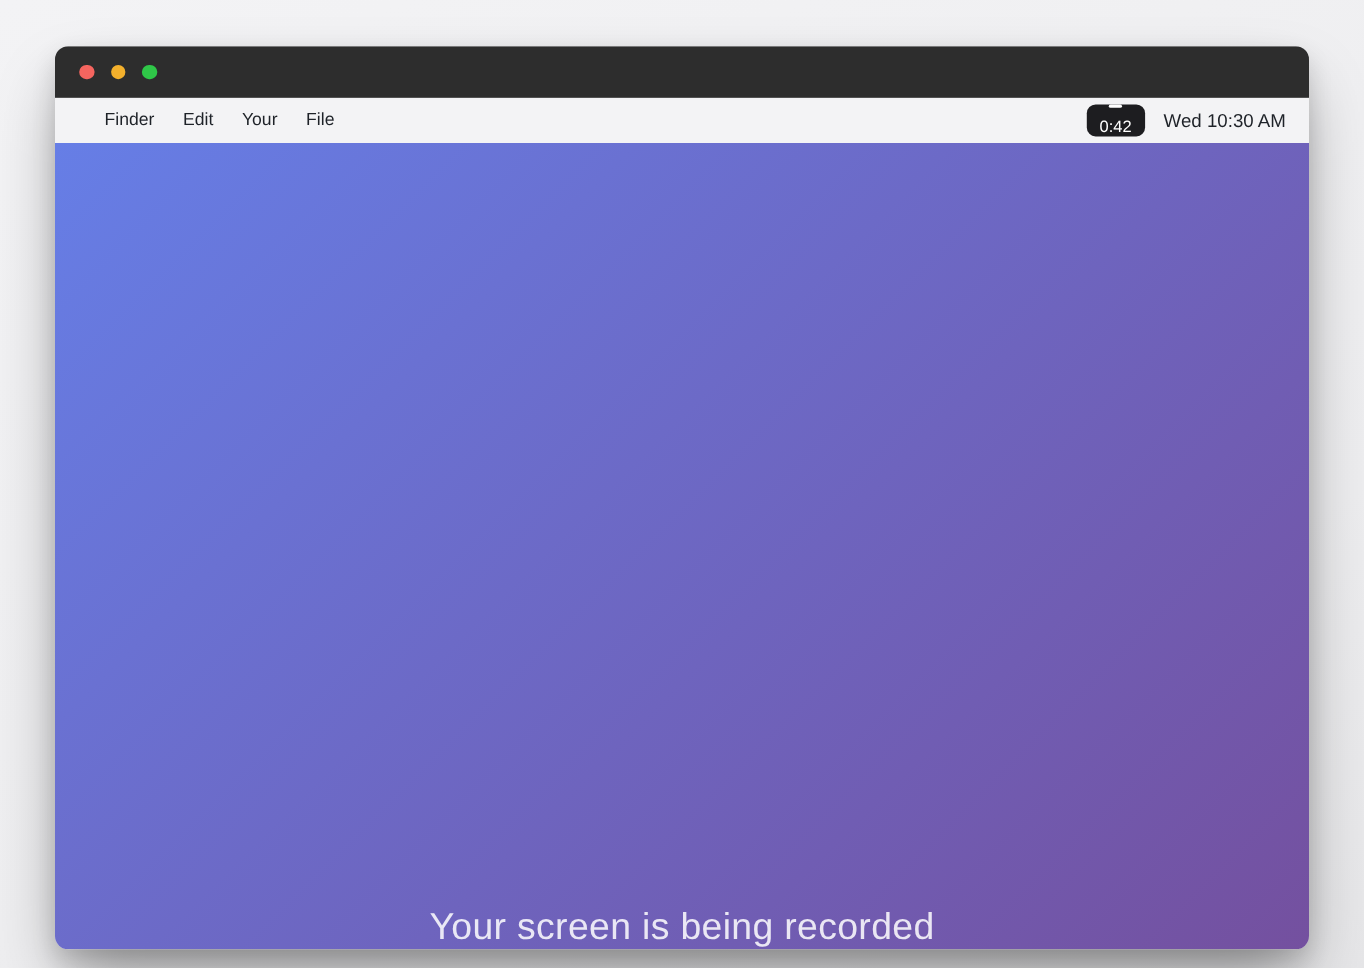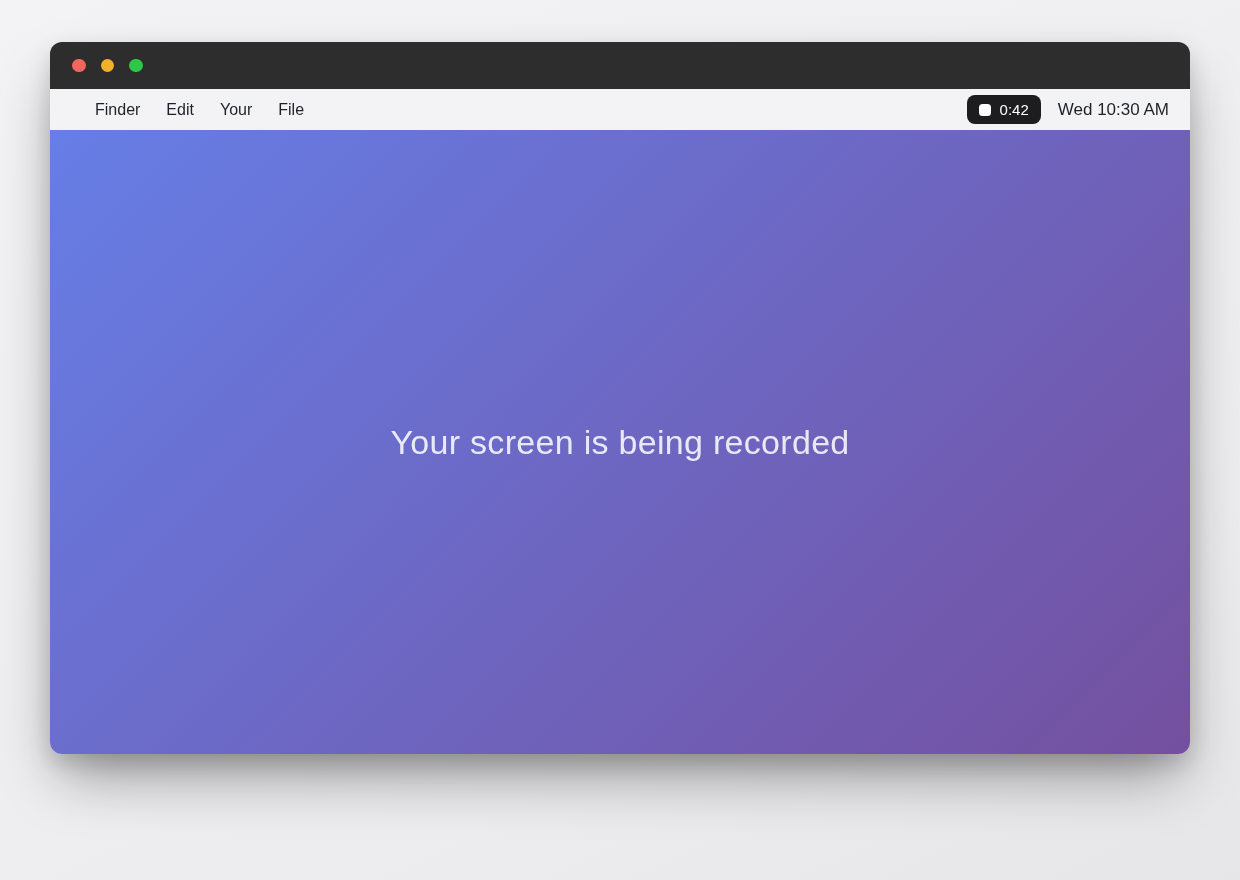--- a/index.html
+++ b/index.html
@@ -8,21 +8,21 @@
     font-family: "Liberation Sans", sans-serif;
     overflow: hidden;
   }
   body {
     background: linear-gradient(155deg, var(--desktop-bg) 0%, #ededef 70%, #e6e6e8 100%);
     position: relative;
   }
   .window {
     position: absolute;
     left: 50px; top: 42px;
-    width: 1140px; height: 712px;
+    width: 1140px; height: 821px;
     border-radius: 12px;
     overflow: hidden;
     display: flex;
     flex-direction: column;
     box-shadow: 0 30px 60px -10px rgba(0,0,0,0.38), 0 10px 22px rgba(0,0,0,0.14);
   }
   .titlebar {
     flex: 0 0 47px;
     background: var(--titlebar-bg);
     display: flex;
@@ -55,36 +55,37 @@
     color: var(--badge-text);
     height: 29px;
     border-radius: 8px;
     display: flex;
     align-items: center;
     gap: 9px;
     padding: 0 12px;
     font-size: 15px;
     margin-right: 17px;
     cursor: default;
+    flex-direction: column;
   }
   .stop-square {
     width: 12px; height: 12px;
     background: var(--badge-text);
     border-radius: 3.5px;
   }
   .clock {
     font-size: 17px;
     color: var(--menu-text);
     white-space: nowrap;
   }
   .content {
     flex: 1;
     background: linear-gradient(135deg, var(--gradient-start) 0%, var(--gradient-end) 100%);
     display: flex;
-    align-items: center;
+    align-items: flex-end;
     justify-content: center;
   }
   .message {
     font-size: 34px;
     font-weight: 400;
     color: var(--message-text);
     letter-spacing: 0.3px;
   }
 </style>
 </head>

